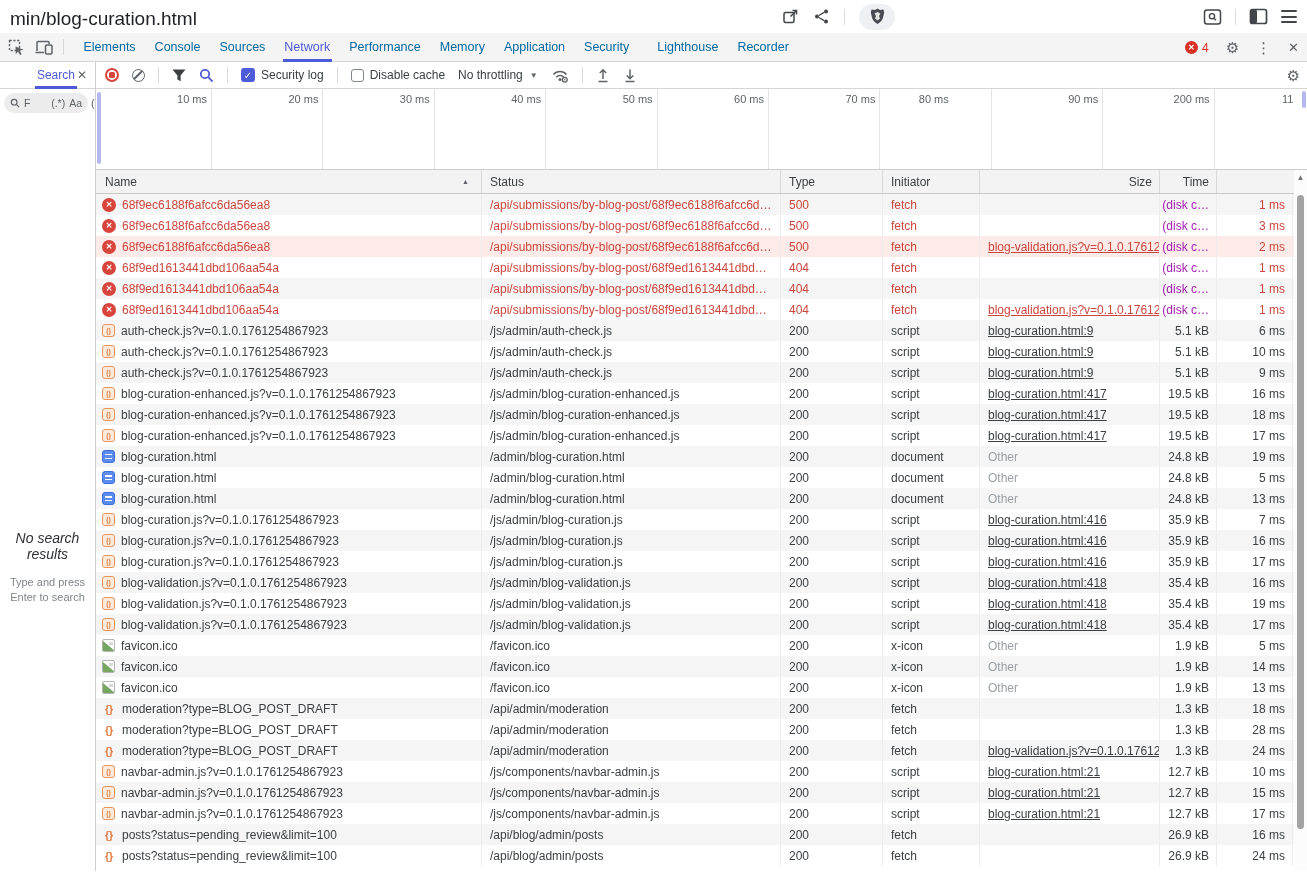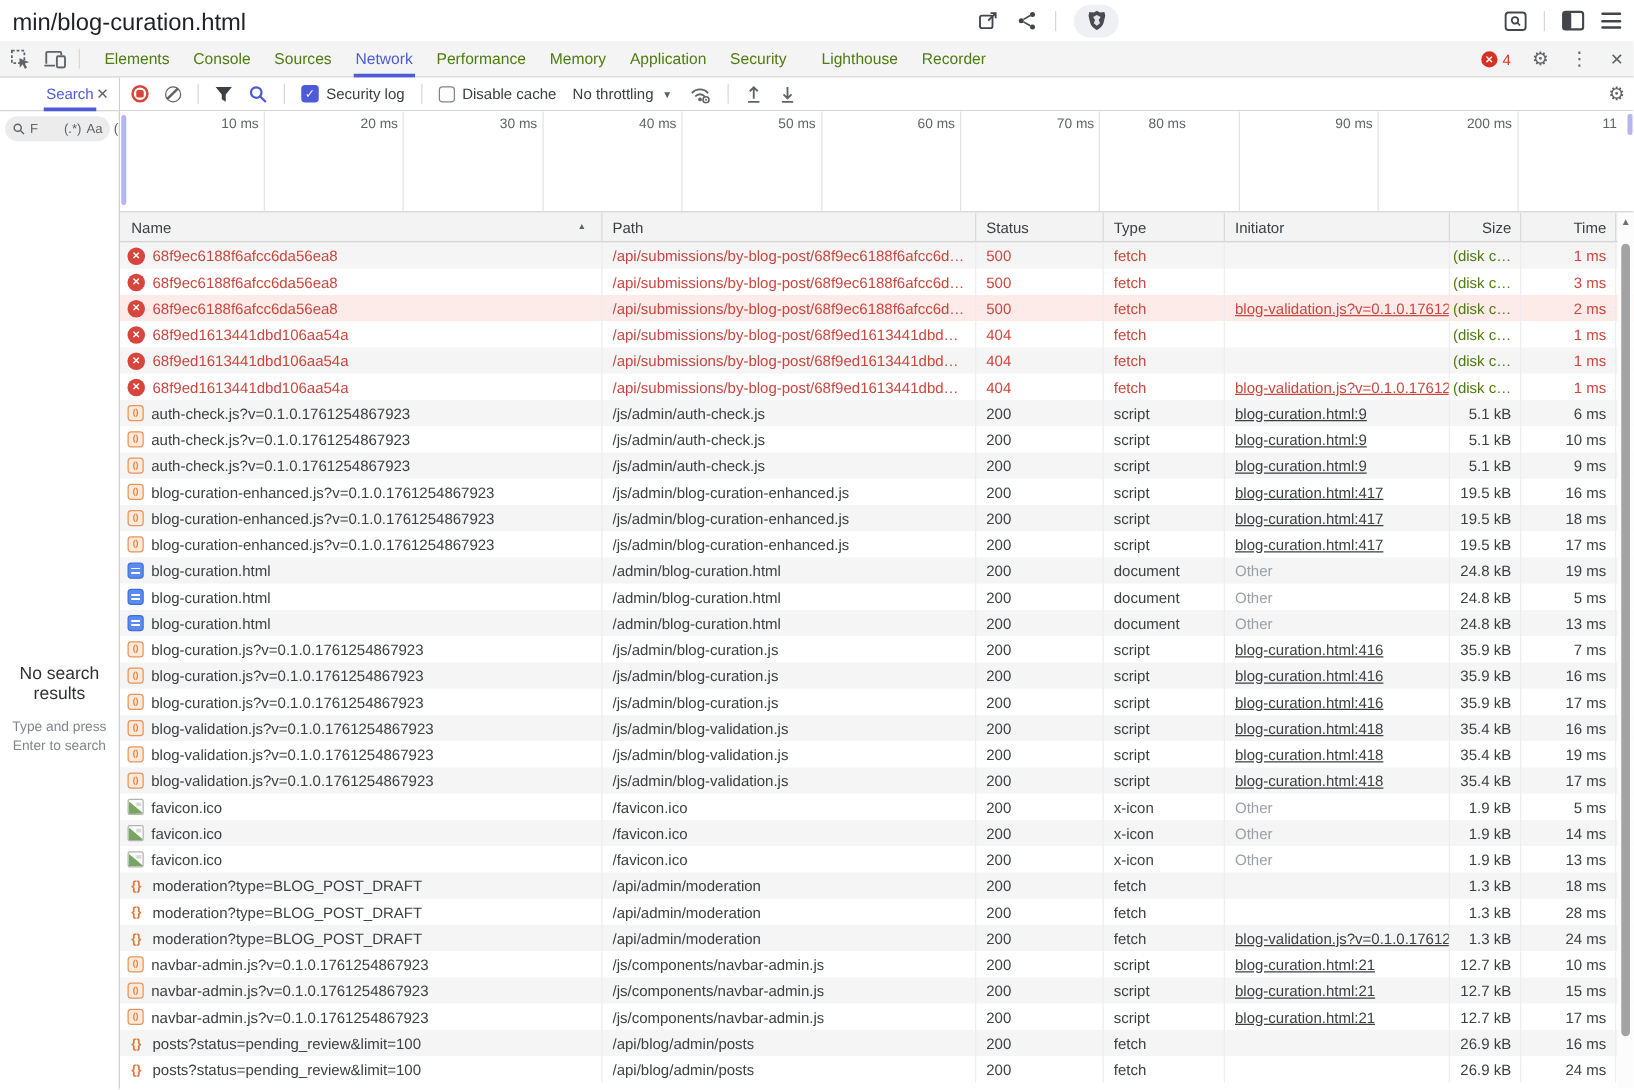--- a/index.html
+++ b/index.html
@@ -12,21 +12,21 @@
   .chrome-mid { position:absolute; left:782px; top:3px; height:27px; display:flex; align-items:center; gap:14px; }
   .chrome-right { position:absolute; right:10px; top:3px; height:27px; display:flex; align-items:center; gap:13px; }
   .vdiv { width:1px; height:16px; background:#d7d7dc; }
   .brave-pill { background:#eef0f3; border-radius:14px; width:36px; height:26px; display:flex; align-items:center; justify-content:center; }
   .hamburger { display:flex; flex-direction:column; gap:3.5px; }
   .hamburger i { display:block; width:16px; height:2px; background:#42454a; border-radius:1px; }
 
   
   .dt-tabs { position:relative; height:29px; background:#f4f4f4; border-bottom:1px solid #d5d5d5; display:flex; align-items:center; }
   .dt-left-icons { display:flex; align-items:center; gap:10px; padding:0 10px 0 8px; }
-  .dt-tab { font-size:12.5px; color:#4d7c0f; padding:0 9.5px; height:29px; display:flex; align-items:center; cursor:default; position:relative; }
+  .dt-tab { font-size:12.5px; color:#0369a1; padding:0 9.5px; height:29px; display:flex; align-items:center; cursor:default; position:relative; }
   .dt-tab.active { color:#4d5bd8; }
   .dt-tab.active::after { content:""; position:absolute; left:8px; right:8px; bottom:0; height:2.5px; background:#4d5bd8; }
   .dt-tab.gap-left { margin-left:9px; }
   .dt-right { position:absolute; right:8px; top:0; height:29px; display:flex; align-items:center; gap:17px; }
   .err-badge { display:flex; align-items:center; gap:4px; }
   .err-circle { width:13px; height:13px; border-radius:50%; background:#d93025; color:#fff; font-size:8px; display:flex; align-items:center; justify-content:center; font-weight:bold; }
   .err-count { font-size:12px; color:#d93025; }
   .glyph-btn { font-size:15px; color:#5f6368; line-height:1; }
 
   
@@ -36,21 +36,21 @@
   .search-pane { width:96px; border-right:1px solid #cfcfcf; display:flex; flex-direction:column; background:#fff; flex-shrink:0; }
   .search-pane-head { height:27px; border-bottom:1px solid #d5d5d5; background:#fff; display:flex; align-items:center; justify-content:flex-end; padding:0 8px 0 6px; }
   .search-tab-label { font-size:12px; color:#4d5bd8; position:relative; padding:0 2px; height:27px; display:flex; align-items:center; }
   .search-tab-label::after { content:""; position:absolute; left:0; right:0; bottom:0; height:2.5px; background:#4d5bd8; }
   .search-close { color:#5f6368; font-size:12px; }
   .search-bar-row { height:28px; display:flex; align-items:center; padding-left:4px; overflow:hidden; white-space:nowrap; }
   .search-pill { flex-shrink:0; width:84px; height:20px; border-radius:10px; background:#ececec; display:flex; align-items:center; gap:4px; padding:0 6px; }
   .search-pill .frag { font-size:10.5px; color:#5f6368; }
   .overflow-frag { font-size:11px; color:#5f6368; margin-left:3px; }
   .search-empty { margin-top:413px; text-align:center; padding:0 3px; }
-  .search-empty-title { font-size:14px; color:#303134; line-height:1.15; margin-bottom:13px; }
+  .search-empty-title { font-size:14px; color:#303134; line-height:1.15; margin-bottom:13px;font-style:italic; }
   .search-empty-hint { font-size:11px; color:#80868b; line-height:1.35; }
 
   
   .network-pane { flex:1; display:flex; flex-direction:column; position:relative; overflow:hidden; }
 
   
   .net-toolbar { height:27px; border-bottom:1px solid #d5d5d5; display:flex; align-items:center; gap:13px; padding-left:9px; background:#fff; }
   .rec-btn { width:14px; height:14px; border:2px solid #d8453c; border-radius:50%; display:flex; align-items:center; justify-content:center; }
   .rec-btn i { width:6px; height:6px; background:#d8453c; border-radius:1.5px; }
   .clear-btn { width:13px; height:13px; border:1.6px solid #5f6368; border-radius:50%; position:relative; }
@@ -79,21 +79,21 @@
   .trow { display:grid; grid-template-columns:386px 299px 102px 97px 180px 57px 76px; height:21px; background:#fff; }
   .trow.stripe { background:#f5f5f5; }
   .trow.selected { background:#fcebe9; }
   .cell { font-size:12px; color:#3c4043; display:flex; align-items:center; padding-left:8px; white-space:nowrap; overflow:hidden; border-right:1px solid #ededed; }
   .c-name { gap:6px; padding-left:6px; }
   .c-size, .c-time { justify-content:flex-end; padding-right:7px; padding-left:2px; }
   .path-txt { text-overflow:ellipsis; overflow:hidden; }
   .init-link { text-decoration:underline; color:#3c4043; }
   .init-muted { color:#9aa0a6; }
   .trow.error .cell, .trow.error .init-link { color:#cb463d; }
-  .trow.error .c-size { color:#4d7c0f; }
+  .trow.error .c-size { color:#a21caf; }
 
   
   .ricon { flex-shrink:0; width:14px; height:14px; display:flex; align-items:center; justify-content:center; }
   .ricon.error { border-radius:50%; background:#d8453c; color:#fff; font-size:8px; font-weight:bold; }
   .ricon.script { width:13px; height:13px; border:1.5px solid #e8945c; background:#fbe9da; border-radius:3px; color:#df7f42; font-size:7px; font-weight:bold; letter-spacing:0; }
   .ricon.document { width:13px; height:13px; border-radius:3px; background:#5b8bee; border:1px solid #3d6fe0; padding:2.5px 2px; }
   .ricon.document i { display:block; width:100%; height:100%; background-image:repeating-linear-gradient(to bottom, #fff 0 1.5px, transparent 1.5px 3.6px); }
   .ricon.image { width:13px; height:13px; border:1px solid #b3b3b3; border-radius:2px; background:#fdfdfd; position:relative; overflow:hidden; }
   .ricon.image::before { content:""; position:absolute; right:1.5px; top:1.5px; width:4px; height:3px; background:#d9d9d9; }
   .ricon.image::after { content:""; position:absolute; left:0; bottom:0; width:0; height:0; border-left:6px solid #76a65f; border-bottom:5px solid #76a65f; border-right:6px solid transparent; border-top:5px solid transparent; }
@@ -307,23 +307,20 @@
           <div class="ruler-label" style="left: 1045.6px; width: 68px; text-align: right;">200 ms</div>
           <div class="ruler-label" style="left: 1186px;">11</div>
         </div>
 
       <div class="net-table">
         <div class="thead" id="table-head">
             <div class="th c-name">
               <span>Name</span>
               <span class="sort-arrow">▲</span>
             </div>
-            <div class="th c-path">
-              <span>Path</span>
-            </div>
             <div class="th c-status">
               <span>Status</span>
             </div>
             <div class="th c-type">
               <span>Type</span>
             </div>
             <div class="th c-initiator">
               <span>Initiator</span>
             </div>
             <div class="th c-size">

